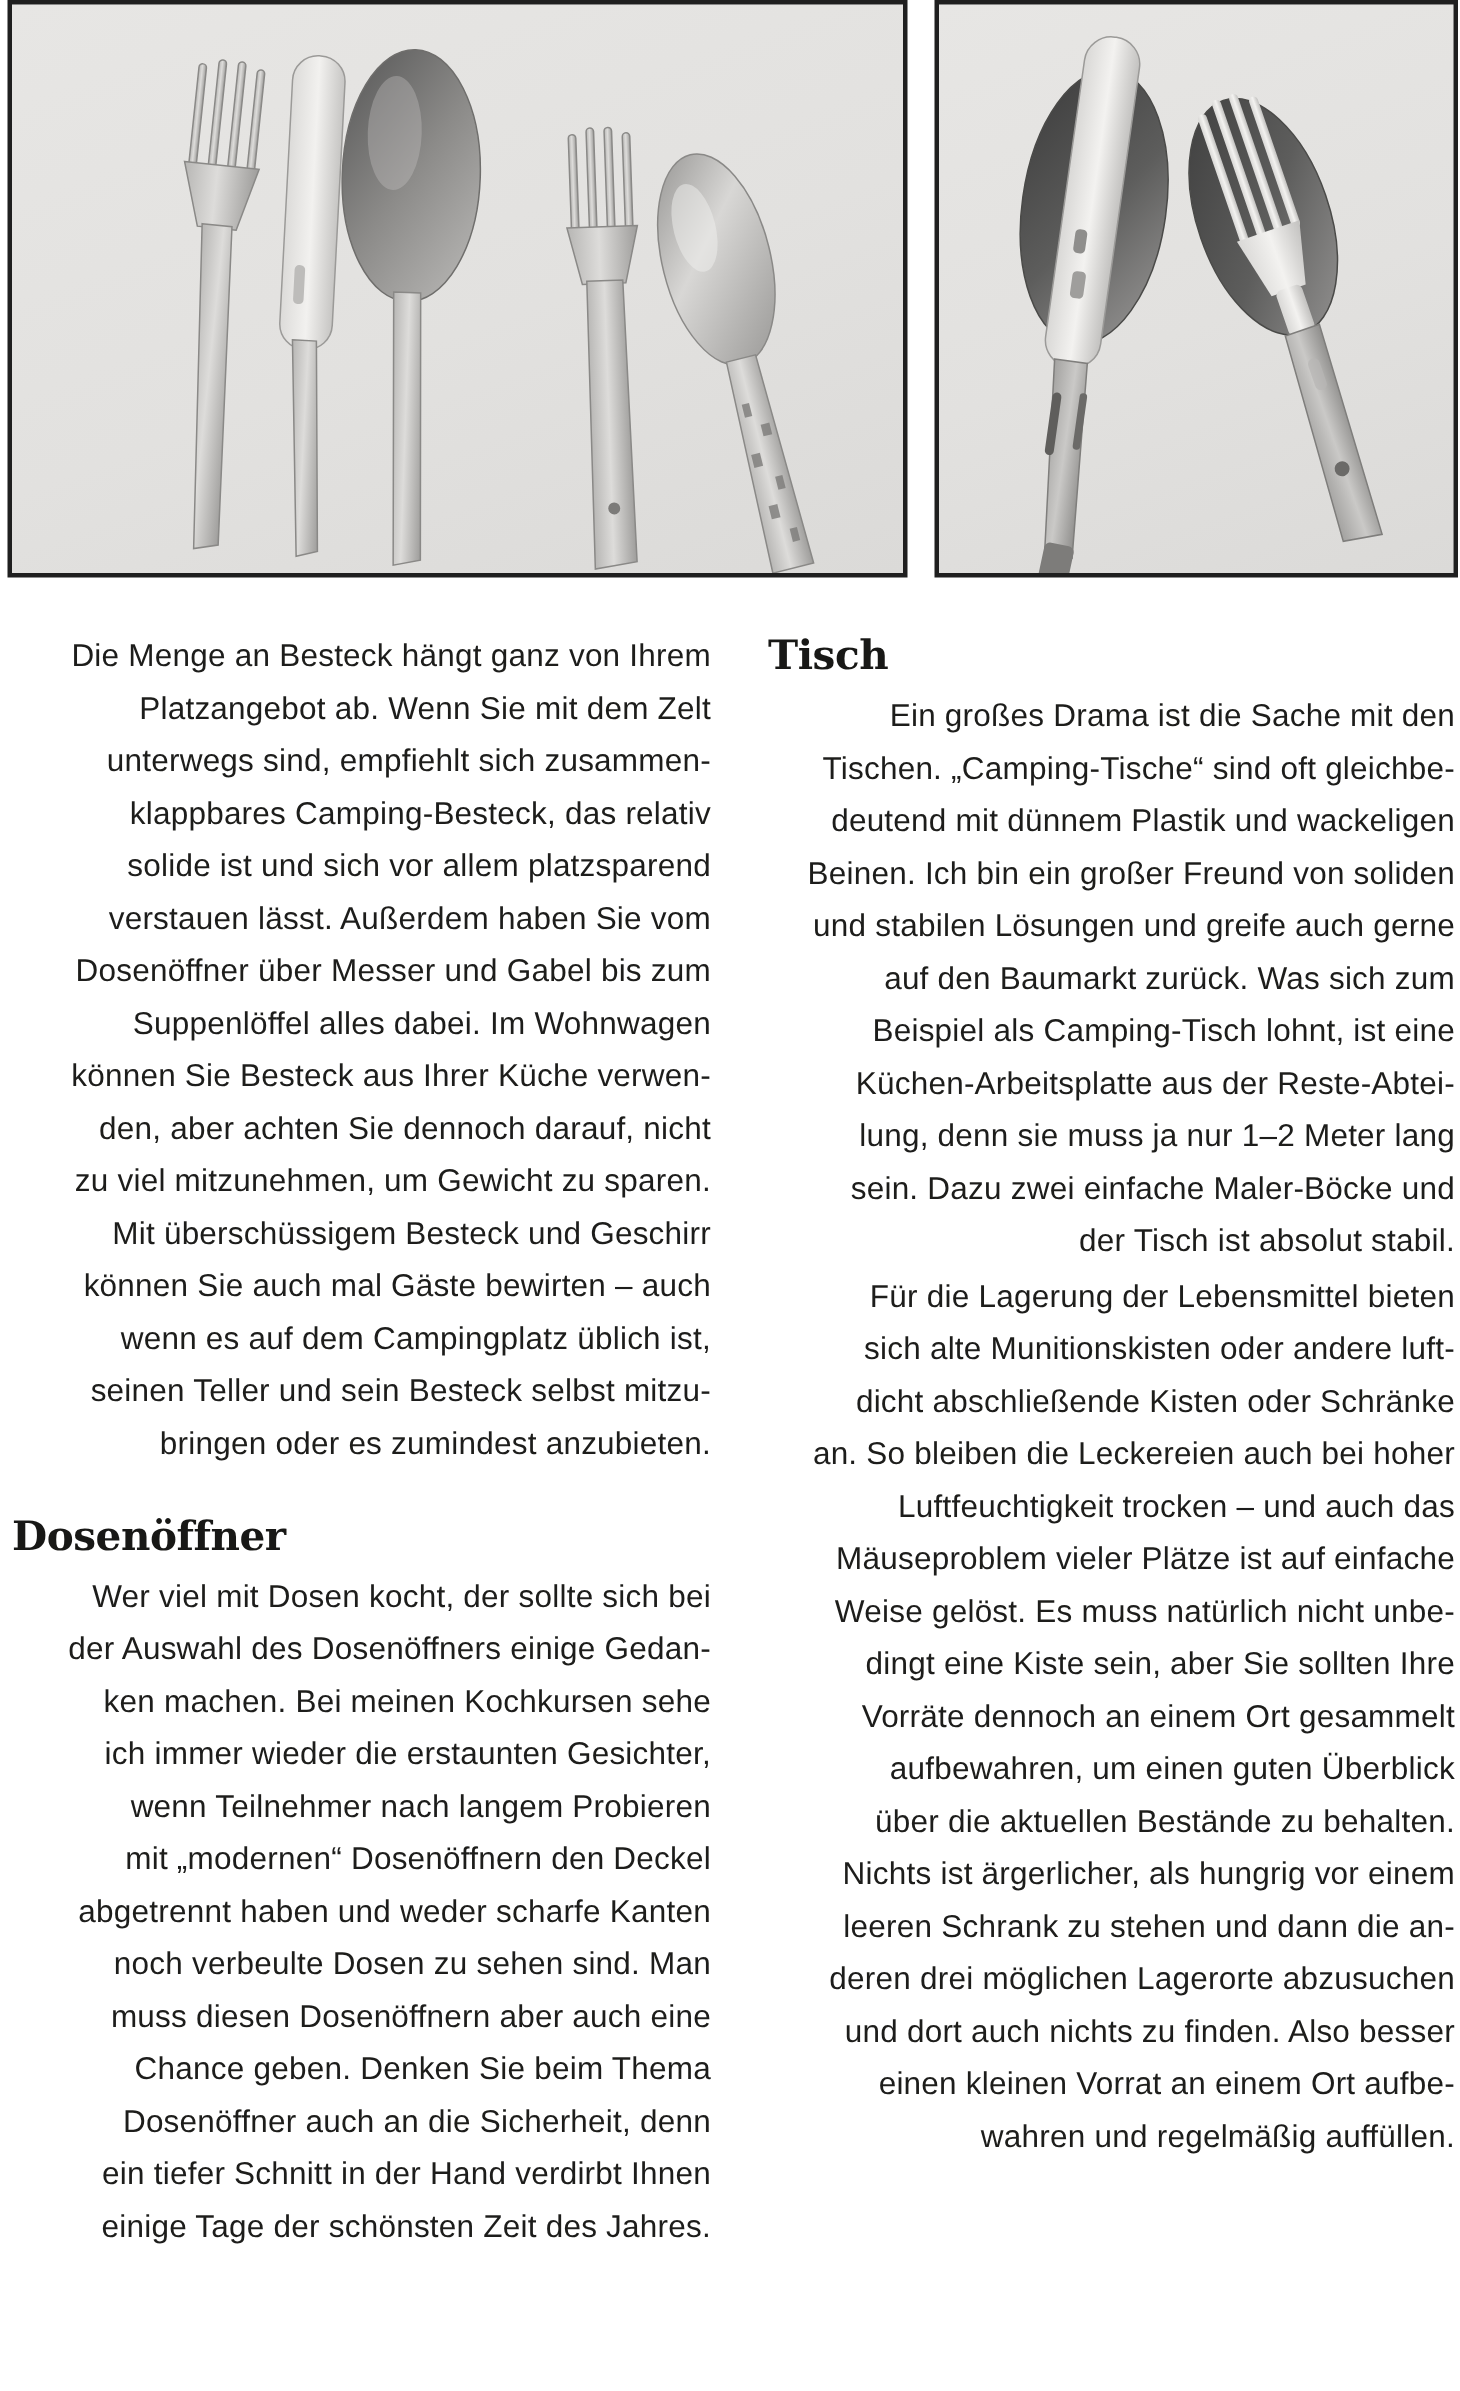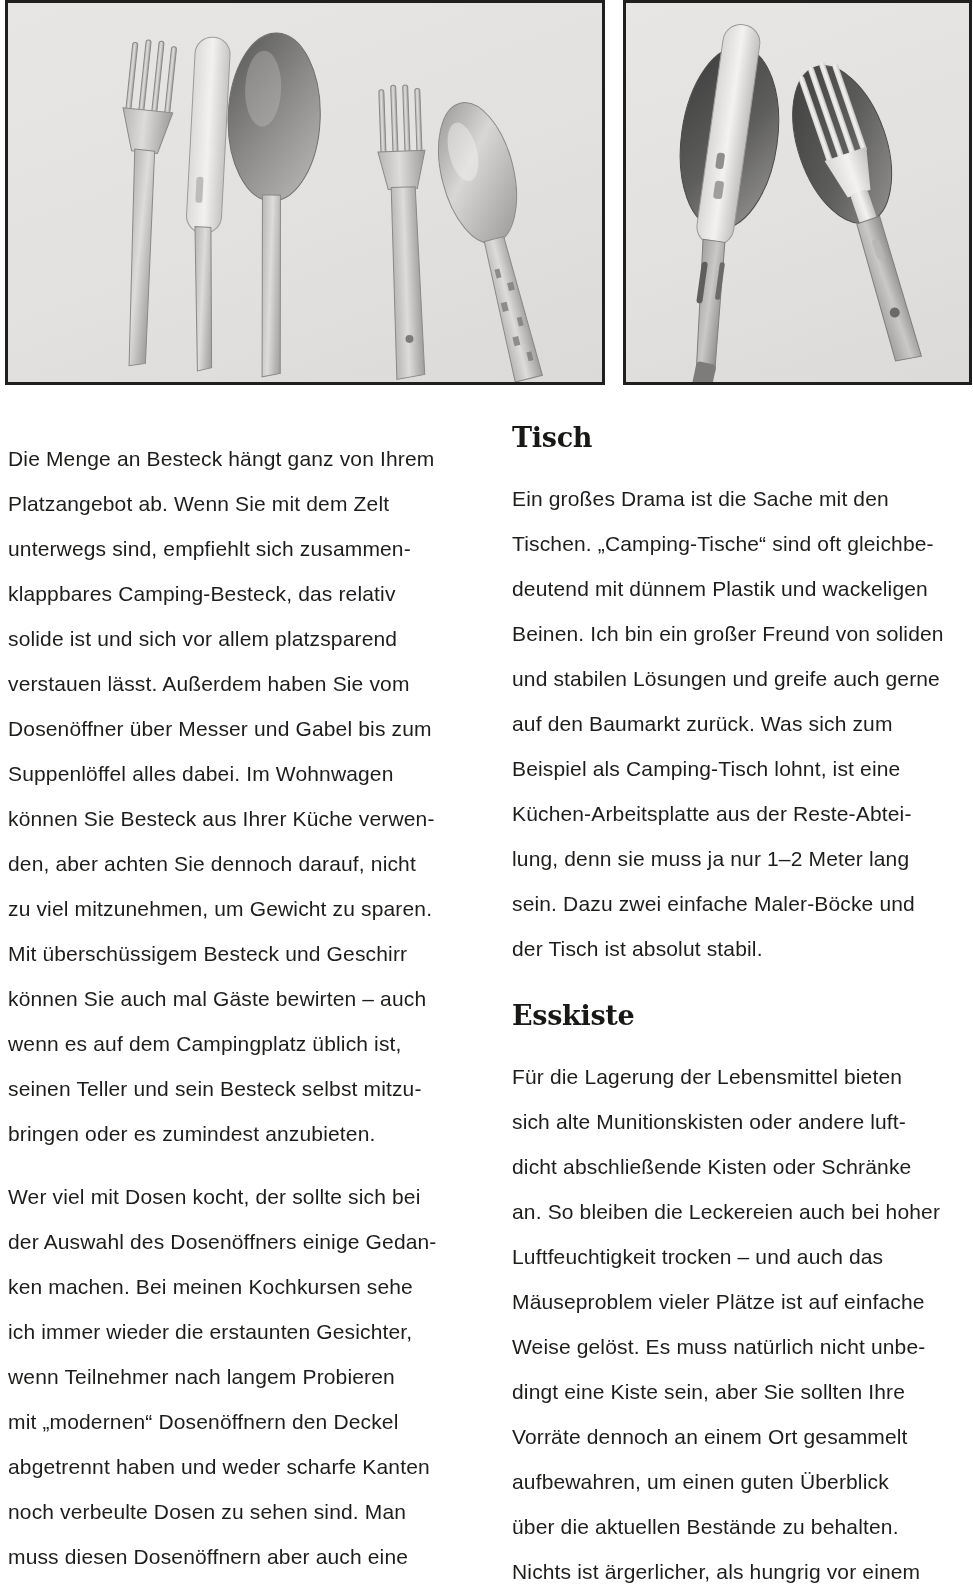--- a/index.html
+++ b/index.html
@@ -35,26 +35,27 @@
   h2.section-heading {
     margin: 0;
     font-family: "DejaVu Serif", serif;
     font-weight: 700;
     font-size: 27px;
     line-height: 40px;
     color: #181816;
     letter-spacing: -0.3px;
   }
   .section-body {
-    margin: 18px 0 0 0;
+    margin: 2px 0 0 0;
     font-size: 21px;
-    line-height: 45px;
+    line-height: 35px;
     letter-spacing: 0.15px;
     white-space: pre;
     color: #1d1d1b;
+    text-align: right;
   }
   .section-body + h2.section-heading { margin-top: 25px; }
 
   .page-number {
     position: absolute;
     left: 8px;
     top: 1622px;
     font-size: 24px;
     font-weight: 700;
     line-height: 28px;
@@ -195,20 +196,21 @@
 Suppenlöffel alles dabei. Im Wohnwagen
 können Sie Besteck aus Ihrer Küche verwen-
 den, aber achten Sie dennoch darauf, nicht
 zu viel mitzunehmen, um Gewicht zu sparen.
 Mit überschüssigem Besteck und Geschirr
 können Sie auch mal Gäste bewirten – auch
 wenn es auf dem Campingplatz üblich ist,
 seinen Teller und sein Besteck selbst mitzu-
 bringen oder es zumindest anzubieten.</div>
 
+  <h2 class="section-heading">Dosenöffner</h2>
   <div class="section-body">Wer viel mit Dosen kocht, der sollte sich bei
 der Auswahl des Dosenöffners einige Gedan-
 ken machen. Bei meinen Kochkursen sehe
 ich immer wieder die erstaunten Gesichter,
 wenn Teilnehmer nach langem Probieren
 mit „modernen“ Dosenöffnern den Deckel
 abgetrennt haben und weder scharfe Kanten
 noch verbeulte Dosen zu sehen sind. Man
 muss diesen Dosenöffnern aber auch eine
 Chance geben. Denken Sie beim Thema
@@ -224,21 +226,20 @@
 deutend mit dünnem Plastik und wackeligen
 Beinen. Ich bin ein großer Freund von soliden
 und stabilen Lösungen und greife auch gerne
 auf den Baumarkt zurück. Was sich zum
 Beispiel als Camping-Tisch lohnt, ist eine
 Küchen-Arbeitsplatte aus der Reste-Abtei-
 lung, denn sie muss ja nur 1–2 Meter lang
 sein. Dazu zwei einfache Maler-Böcke und
 der Tisch ist absolut stabil.</div>
 
-  <h2 class="section-heading">Esskiste</h2>
   <div class="section-body">Für die Lagerung der Lebensmittel bieten
 sich alte Munitionskisten oder andere luft-
 dicht abschließende Kisten oder Schränke
 an. So bleiben die Leckereien auch bei hoher
 Luftfeuchtigkeit trocken – und auch das
 Mäuseproblem vieler Plätze ist auf einfache
 Weise gelöst. Es muss natürlich nicht unbe-
 dingt eine Kiste sein, aber Sie sollten Ihre
 Vorräte dennoch an einem Ort gesammelt
 aufbewahren, um einen guten Überblick

